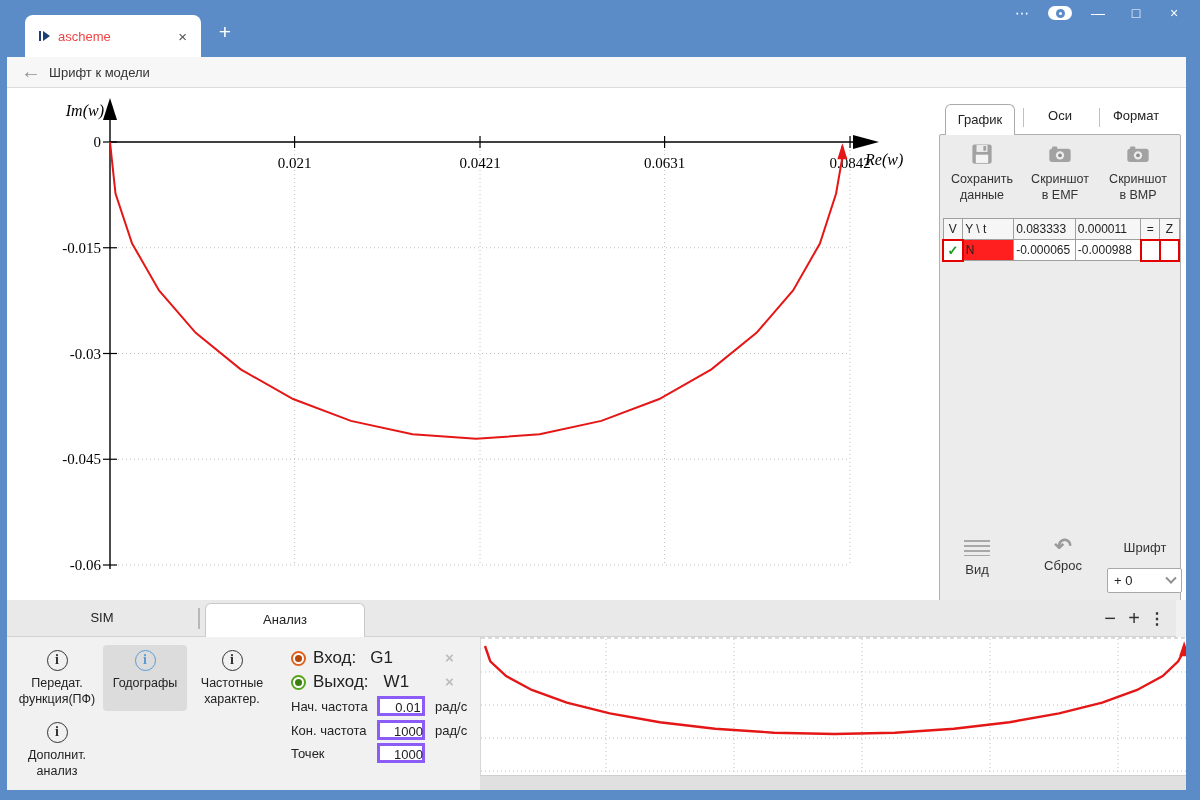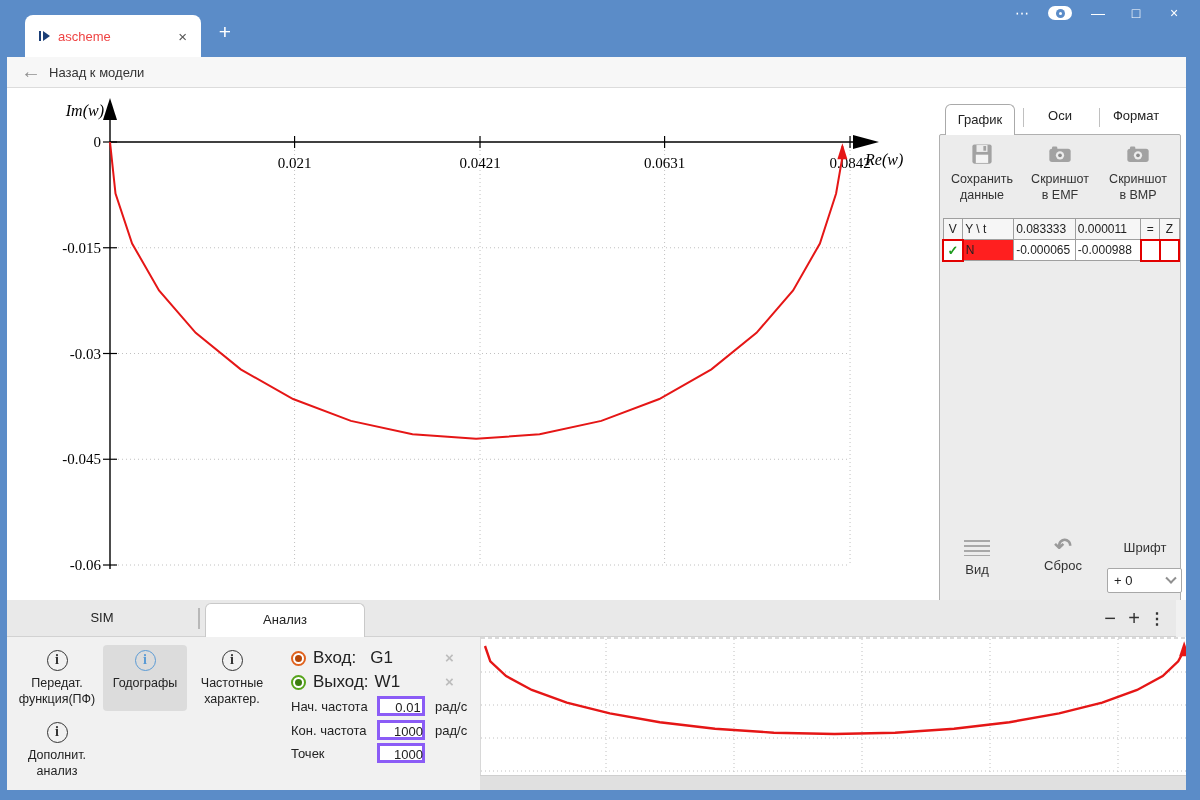--- a/index.html
+++ b/index.html
@@ -122,21 +122,21 @@
         <span class="bar"></span>
         <span class="tri"></span>
       </span>
     <span class="lbl">ascheme</span>
     <span class="tab-close">×</span>
   </div>
   <div class="newtab">+</div>
 
   <div class="toolbar">
     <span class="back-arrow">←</span>
-    <span class="back-label">Назад к модели</span>
+    <span class="back-label">Шрифт к модели</span>
   </div>
 
   <div class="main">
     <svg id="main-chart" width="920" height="512">
         <line x1="287.569" y1="54" x2="287.569" y2="477" class="grid"></line>
         <line x1="473.01689999999996" y1="54" x2="473.01689999999996" y2="477" class="grid"></line>
         <line x1="657.5859" y1="54" x2="657.5859" y2="477" class="grid"></line>
         <line x1="843.0337999999999" y1="54" x2="843.0337999999999" y2="477" class="grid"></line>
         <line x1="103" y1="159.75" x2="843" y2="159.75" class="grid"></line>
         <line x1="103" y1="265.5" x2="843" y2="265.5" class="grid"></line>
@@ -289,21 +289,21 @@
         <span>Вход:</span>
         <span style="margin-left:14px;">G1</span>
       </div>
       <span class="io-x" style="left:438px; top:12px;">×</span>
 
       <div class="io-row" style="left:284px; top:35px;">
         <span class="radio green">
             <span class="rdot"></span>
           </span>
         <span>Выход:</span>
-        <span style="margin-left:6px;">W1</span>
+        <span style="margin-left:15px;">W1</span>
       </div>
       <span class="io-x" style="left:438px; top:36px;">×</span>
 
       <span class="fld-label" style="left:284px; top:62px;">Нач. частота</span>
       <span class="fld-input" style="left:370px; top:59px;">0.01</span>
       <span class="fld-unit" style="left:428px; top:62px;">рад/с</span>
 
       <span class="fld-label" style="left:284px; top:86px;">Кон. частота</span>
       <span class="fld-input" style="left:370px; top:83px;">1000</span>
       <span class="fld-unit" style="left:428px; top:86px;">рад/с</span>

